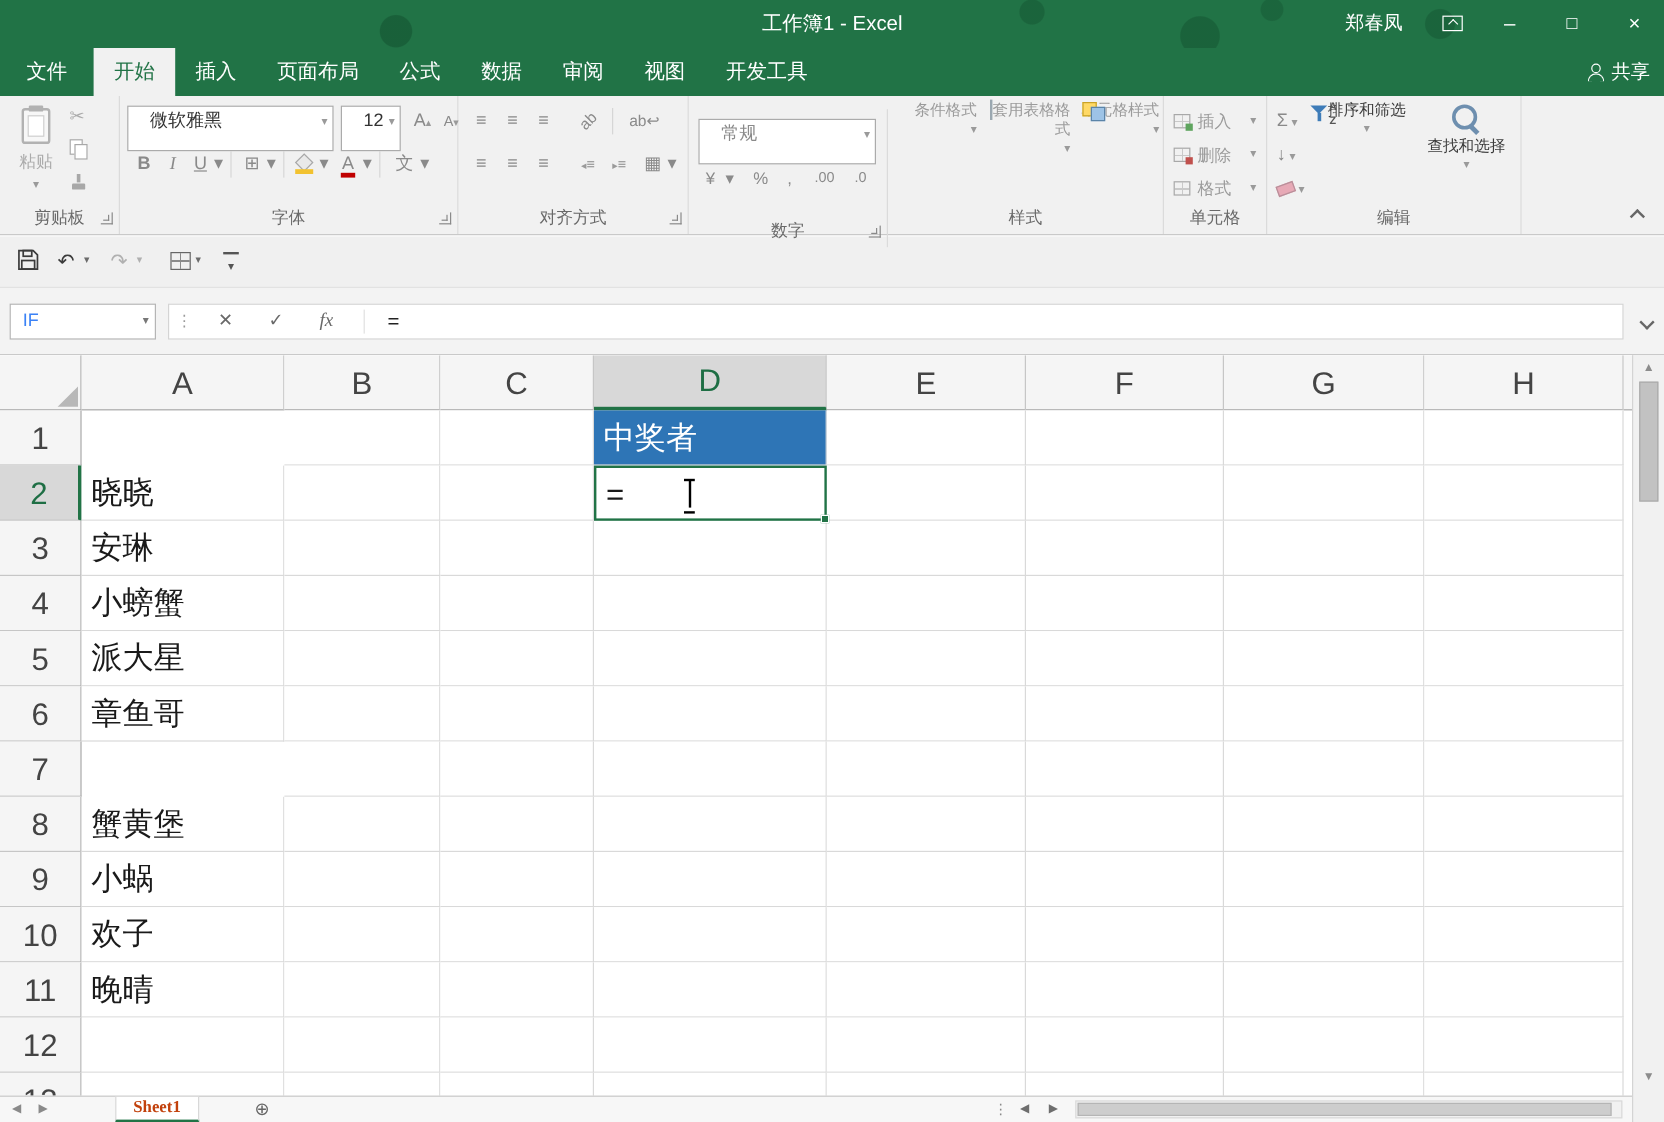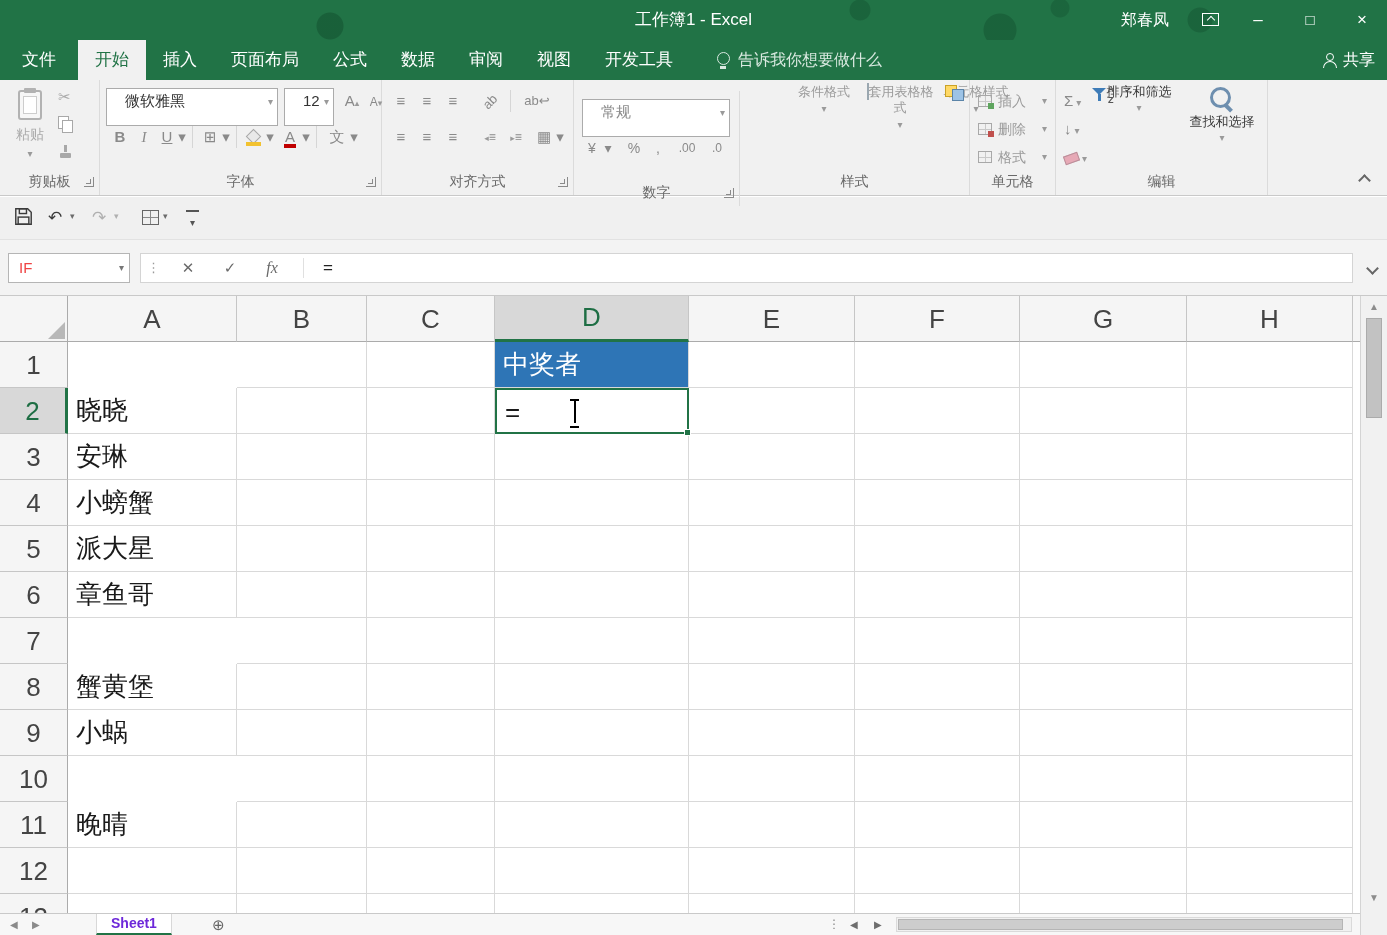--- a/index.html
+++ b/index.html
@@ -74,21 +74,21 @@
   .ital-i { font-style:italic; font-family:"Liberation Serif", serif; }
   .under-u { text-decoration:underline; }
   .fc-letter { display:inline-block; line-height:15px; border-bottom:4px solid #C00000; padding:0 1px; }
   .bucket-icon { position:relative; display:inline-block; width:16px; height:16px; vertical-align:middle; }
   .bucket-icon::before { content:""; position:absolute; left:2px; top:1px; width:9px; height:9px; border:1px solid #A8A8A8; transform:rotate(45deg); background:#E9E9E9; }
   .bucket-icon::after { content:""; position:absolute; left:0; bottom:0; width:15px; height:4px; background:#F2C230; }
   .rot45 { display:inline-block; transform:rotate(-45deg); font-size:13px; }
 
   .numbtn { position:absolute; top:44px; height:26px; line-height:26px; font-size:14px; color:#8a8a8a; text-align:center; }
 
-  .stylebtn { position:absolute; top:4px; height:88px; text-align:center; color:#9B9B9B; font-size:13px; line-height:16px;margin-left:44px; }
+  .stylebtn { position:absolute; top:4px; height:88px; text-align:right; color:#9B9B9B; font-size:13px; line-height:16px; }
   .stylebtn .caret { display:block; margin-top:1px; }
   .cf-icon { width:20px; height:18px; margin:4px auto 4px; background:linear-gradient(to bottom,#E2726E 0 3px,transparent 3px 5px,#6FA8DC 5px 8px,transparent 8px 10px,#E2726E 10px 13px,transparent 13px 15px,#6FA8DC 15px 18px); }
   .tf-icon { width:20px; height:17px; margin:4px auto 5px; border:1px solid #9AA7B0; background:
      repeating-linear-gradient(to right, transparent 0 5px, #C9D4DC 5px 6px),
      repeating-linear-gradient(to bottom, transparent 0 4px, #C9D4DC 4px 5px),
      linear-gradient(#BDD7EE 0 4px, #FFF 4px 100%); }
   .cs-icon { position:relative; width:22px; height:17px; margin:4px auto 5px; }
   .cs-icon::before { content:""; position:absolute; left:1px; top:1px; width:10px; height:10px; background:#FFD966; border:1px solid #C9A227; }
   .cs-icon::after { content:""; position:absolute; left:8px; top:5px; width:10px; height:10px; background:#9DC3E6; border:1px solid #5B84A8; }
 
@@ -123,21 +123,21 @@
   .qat-caret { position:absolute; top:14px; font-size:9px; color:#6b6b6b; }
   .qat-table-icon { position:absolute; top:13px; width:17px; height:15px; border:1px solid #666; background:
      linear-gradient(to right, transparent 0 7px, #8a8a8a 7px 8px, transparent 8px),
      linear-gradient(to bottom, transparent 0 6px, #8a8a8a 6px 7px, transparent 7px); }
   .qat-custom { position:absolute; top:13px; width:13px; border-top:2px solid #555; text-align:center; }
   .qat-custom .caret { color:#555; }
 
   
   .fbar { position:absolute; left:0; top:240px; right:0; height:56px; background:#F3F3F3; border-bottom:1px solid #C9C9C9; }
   .namebox { position:absolute; left:8px; top:13px; width:122px; height:30px; background:#fff; border:1px solid #B5B5B5; }
-  .nb-text { position:absolute; left:10px; top:0; line-height:28px; font-size:15px; color:#ef4444; }
+  .nb-text { position:absolute; left:10px; top:0; line-height:28px; font-size:15px; color:#3b82f6; }
   .nb-caret { position:absolute; right:5px; top:0; line-height:28px; font-size:10px; color:#777; }
   .fbox { position:absolute; left:140px; right:34px; top:13px; height:30px; background:#fff; border:1px solid #D4D4D4; }
   .fb-dots { position:absolute; left:6px; top:0; line-height:28px; font-size:13px; color:#9a9a9a; }
   .fb-btn { position:absolute; top:0; width:30px; line-height:28px; text-align:center; font-size:15px; color:#696969; }
   .fb-cancel { left:32px; }
   .fb-ok { left:74px; }
   .fb-fx { left:116px; font-family:"Liberation Serif", serif; font-style:italic; font-size:16px; }
   .fb-sep { position:absolute; left:162px; top:4px; width:1px; height:20px; background:#E0E0E0; }
   .fb-formula { position:absolute; left:182px; top:0; line-height:28px; font-size:17px; color:#222; }
   .fb-expand { position:absolute; right:10px; top:24px; width:9px; height:9px; border-right:2px solid #666; border-bottom:2px solid #666; transform:rotate(45deg); }
@@ -161,21 +161,21 @@
 
   
   .vscroll { position:absolute; right:0; top:296px; width:27px; bottom:0; background:#F1F1F1; border-left:1px solid #D4D4D4; }
   .varrow { position:absolute; left:0; width:100%; text-align:center; font-size:10px; color:#8C8C8C; height:18px; line-height:18px; }
   .varrow.up { top:2px; }
   .varrow.down { bottom:28px; }
   .vthumb { position:absolute; left:5px; top:22px; width:16px; height:100px; background:#C2C2C2; border:1px solid #ABABAB; }
   .sheetbar { position:absolute; left:0; right:27px; bottom:0; height:22px; background:#F7F7F7; border-top:1px solid #C9C9C9; z-index:5; }
   .snav { position:absolute; top:0; line-height:21px; font-size:10px; color:#8a8a8a; }
   .snav.l1 { left:10px; } .snav.l2 { left:32px; }
-  .sheettab { position:absolute; left:96px; top:0; height:21px; padding:0 14px; background:#fff; border-left:1px solid #D8D8D8; border-right:1px solid #D8D8D8; border-bottom:2px solid #217346; line-height:19px; font-size:14px; color:#6d28d9; font-weight:bold; }
+  .sheettab { position:absolute; left:96px; top:0; height:21px; padding:0 14px; background:#fff; border-left:1px solid #D8D8D8; border-right:1px solid #D8D8D8; border-bottom:2px solid #217346; line-height:19px; font-size:14px; color:#c2410c; font-weight:bold;font-family:Liberation Serif, serif; }
   .addsheet { position:absolute; left:212px; top:0; line-height:21px; font-size:15px; color:#666; }
   .tab-handle { position:absolute; left:828px; top:0; line-height:21px; font-size:12px; color:#8a8a8a; }
   .hnav { position:absolute; top:0; line-height:21px; font-size:10px; color:#6e6e6e; }
   .hnav.l { left:850px; } .hnav.r { left:874px; }
   .htrack { position:absolute; left:896px; right:8px; top:3px; height:15px; background:#F1F1F1; border:1px solid #DADADA; }
   .hthumb { position:absolute; left:1px; top:1px; bottom:1px; width:98%; background:#CDCDCD; border:1px solid #B5B5B5; }
 </style>
 </head>
 <body>
 
@@ -195,24 +195,20 @@
     <div class="tabstrip">
         <div class="tab active">开始</div>
         <div class="tab">插入</div>
         <div class="tab">页面布局</div>
         <div class="tab">公式</div>
         <div class="tab">数据</div>
         <div class="tab">审阅</div>
         <div class="tab">视图</div>
         <div class="tab">开发工具</div>
       </div>
-    <div class="tellme">
-      <span class="bulb-icon"></span>
-      <span>告诉我你想要做什么</span>
-    </div>
     <div class="share">
       <span class="person-icon"></span>
       <span>共享</span>
     </div>
   </div>
 
   <div class="ribbon">
 
     <div class="rgroup g-clip">
       <div class="paste-btn">
@@ -472,20 +468,21 @@
       <div class="rowheader" style="top: 414px;">9</div>
       <div class="cell" id="cell-A9" style="left: 68px; top: 414px; width: 169px; height: 46px;">小蜗</div>
       <div class="cell" id="cell-B9" style="left: 237px; top: 414px; width: 130px; height: 46px;"></div>
       <div class="cell" id="cell-C9" style="left: 367px; top: 414px; width: 128px; height: 46px;"></div>
       <div class="cell" id="cell-D9" style="left: 495px; top: 414px; width: 194px; height: 46px;"></div>
       <div class="cell" id="cell-E9" style="left: 689px; top: 414px; width: 166px; height: 46px;"></div>
       <div class="cell" id="cell-F9" style="left: 855px; top: 414px; width: 165px; height: 46px;"></div>
       <div class="cell" id="cell-G9" style="left: 1020px; top: 414px; width: 167px; height: 46px;"></div>
       <div class="cell" id="cell-H9" style="left: 1187px; top: 414px; width: 166px; height: 46px;"></div>
       <div class="rowheader" style="top: 460px;">10</div>
+      <div class="cell" id="cell-A10" style="left: 68px; top: 460px; width: 169px; height: 46px;">欢子</div>
       <div class="cell" id="cell-B10" style="left: 237px; top: 460px; width: 130px; height: 46px;"></div>
       <div class="cell" id="cell-C10" style="left: 367px; top: 460px; width: 128px; height: 46px;"></div>
       <div class="cell" id="cell-D10" style="left: 495px; top: 460px; width: 194px; height: 46px;"></div>
       <div class="cell" id="cell-E10" style="left: 689px; top: 460px; width: 166px; height: 46px;"></div>
       <div class="cell" id="cell-F10" style="left: 855px; top: 460px; width: 165px; height: 46px;"></div>
       <div class="cell" id="cell-G10" style="left: 1020px; top: 460px; width: 167px; height: 46px;"></div>
       <div class="cell" id="cell-H10" style="left: 1187px; top: 460px; width: 166px; height: 46px;"></div>
       <div class="rowheader" style="top: 506px;">11</div>
       <div class="cell" id="cell-A11" style="left: 68px; top: 506px; width: 169px; height: 46px;">晚晴</div>
       <div class="cell" id="cell-B11" style="left: 237px; top: 506px; width: 130px; height: 46px;"></div>

